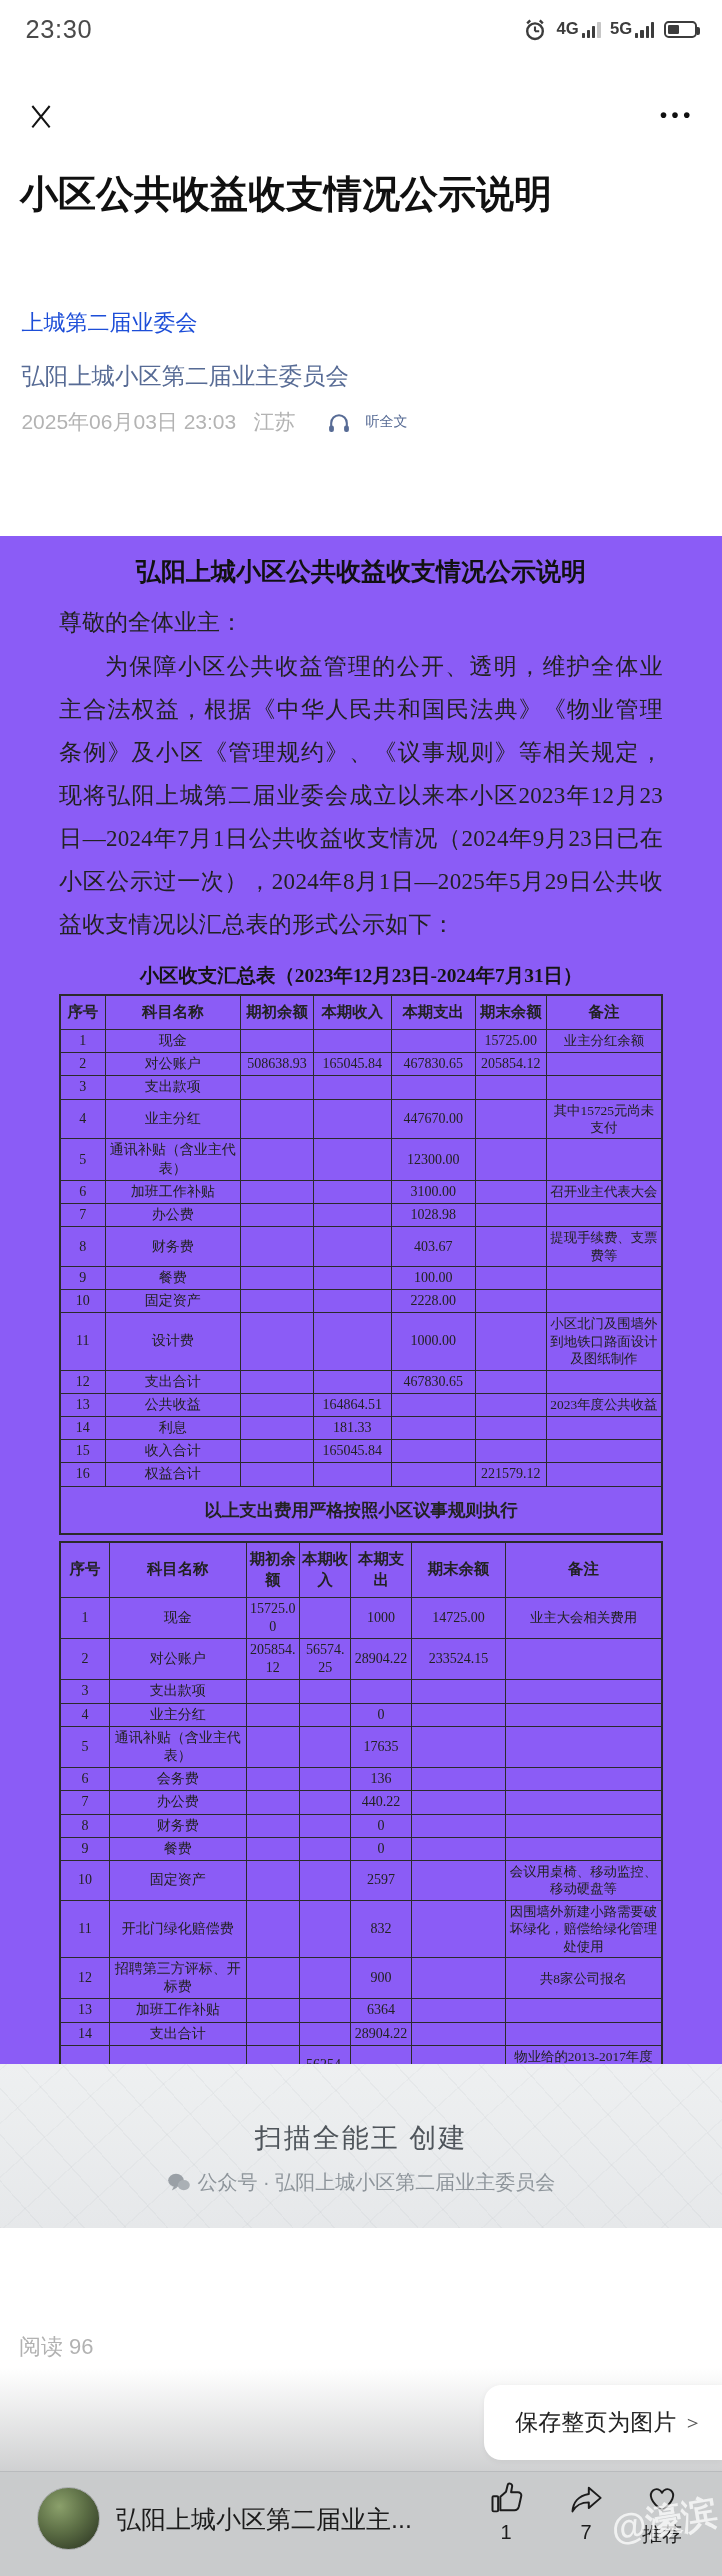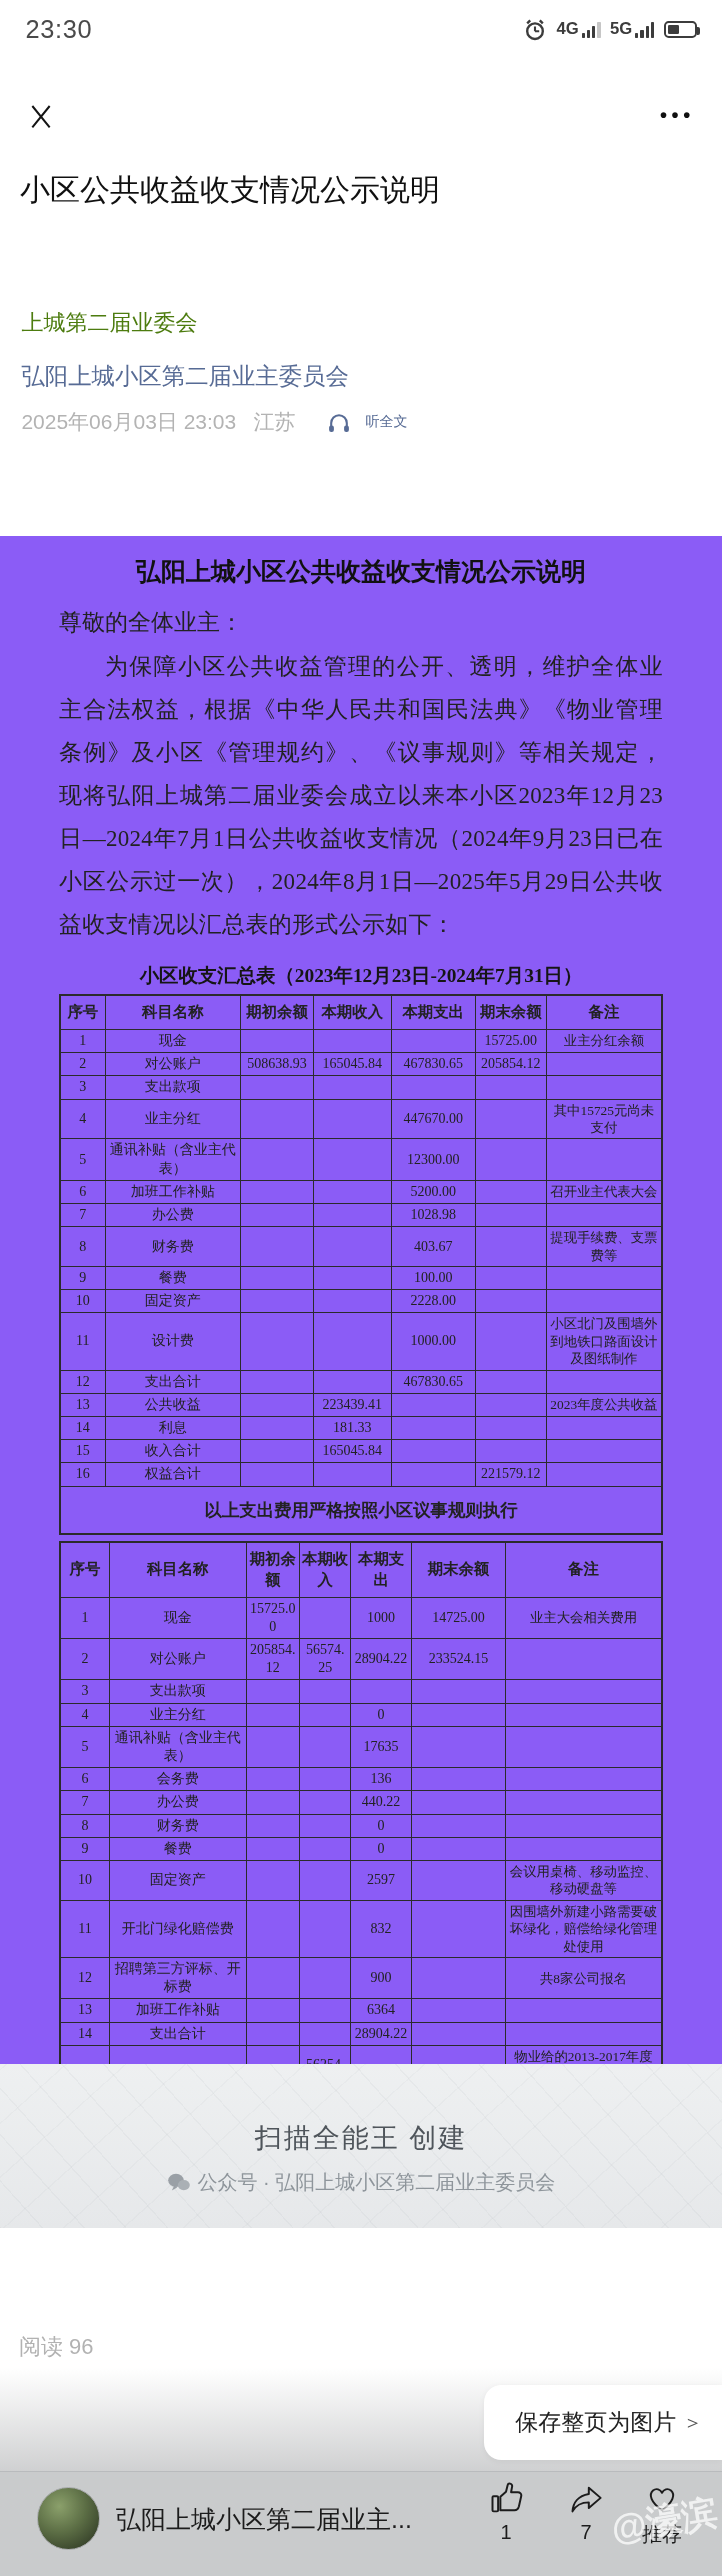--- a/index.html
+++ b/index.html
@@ -23,22 +23,22 @@
     background:#3c3c3c; border-radius:0 2px 2px 0; }
   .battery .charge { width:45%; height:100%; background:#3c3c3c; border-radius:1.3px; }
 
   
   .nav-row { position:absolute; top:94px; left:0; right:0; height:43px;
     display:flex; align-items:center; justify-content:space-between; padding:0 27px; }
   .more-dots { font-size:20px; letter-spacing:4.7px; color:#111; font-weight:700; }
 
   
   .article-title { position:absolute; top:171px; left:20px; right:20px;
-    font-size:30px; line-height:1.25; font-weight:400; color:#101010; }
-  .article-author { position:absolute; top:308px; left:21.4px; font-size:22px; color:#4d7c0f; }
+    font-size:38px; line-height:1.25; font-weight:700; color:#101010; }
+  .article-author { position:absolute; top:308px; left:21.4px; font-size:22px; color:#1d4ed8; }
   .article-account { position:absolute; top:360px; left:21.4px; font-size:23.4px; color:#576b95; }
   .article-meta { position:absolute; top:408px; left:21.4px; display:flex; align-items:center;
     font-size:21px; color:#b3b3b3; }
   .article-meta .loc { margin-left:17.4px; }
   .listen-btn { margin-left:31px; display:flex; align-items:center; gap:15px;
     color:#576b95; font-size:14px; }
 
   
   .doc { position:absolute; top:536px; left:0; right:0; height:1692px;
     background:#8b5cf6; overflow:hidden;
@@ -225,21 +225,21 @@
           <td></td>
           <td>12300.00</td>
           <td></td>
           <td></td>
         </tr>
         <tr>
           <td>6</td>
           <td>加班工作补贴</td>
           <td></td>
           <td></td>
-          <td>5200.00</td>
+          <td>3100.00</td>
           <td></td>
           <td>召开业主代表大会</td>
         </tr>
         <tr>
           <td>7</td>
           <td>办公费</td>
           <td></td>
           <td></td>
           <td>1028.98</td>
           <td></td>
@@ -287,21 +287,21 @@
           <td></td>
           <td></td>
           <td>467830.65</td>
           <td></td>
           <td></td>
         </tr>
         <tr>
           <td>13</td>
           <td>公共收益</td>
           <td></td>
-          <td>223439.41</td>
+          <td>164864.51</td>
           <td></td>
           <td></td>
           <td>2023年度公共收益</td>
         </tr>
         <tr>
           <td>14</td>
           <td>利息</td>
           <td></td>
           <td>181.33</td>
           <td></td>

